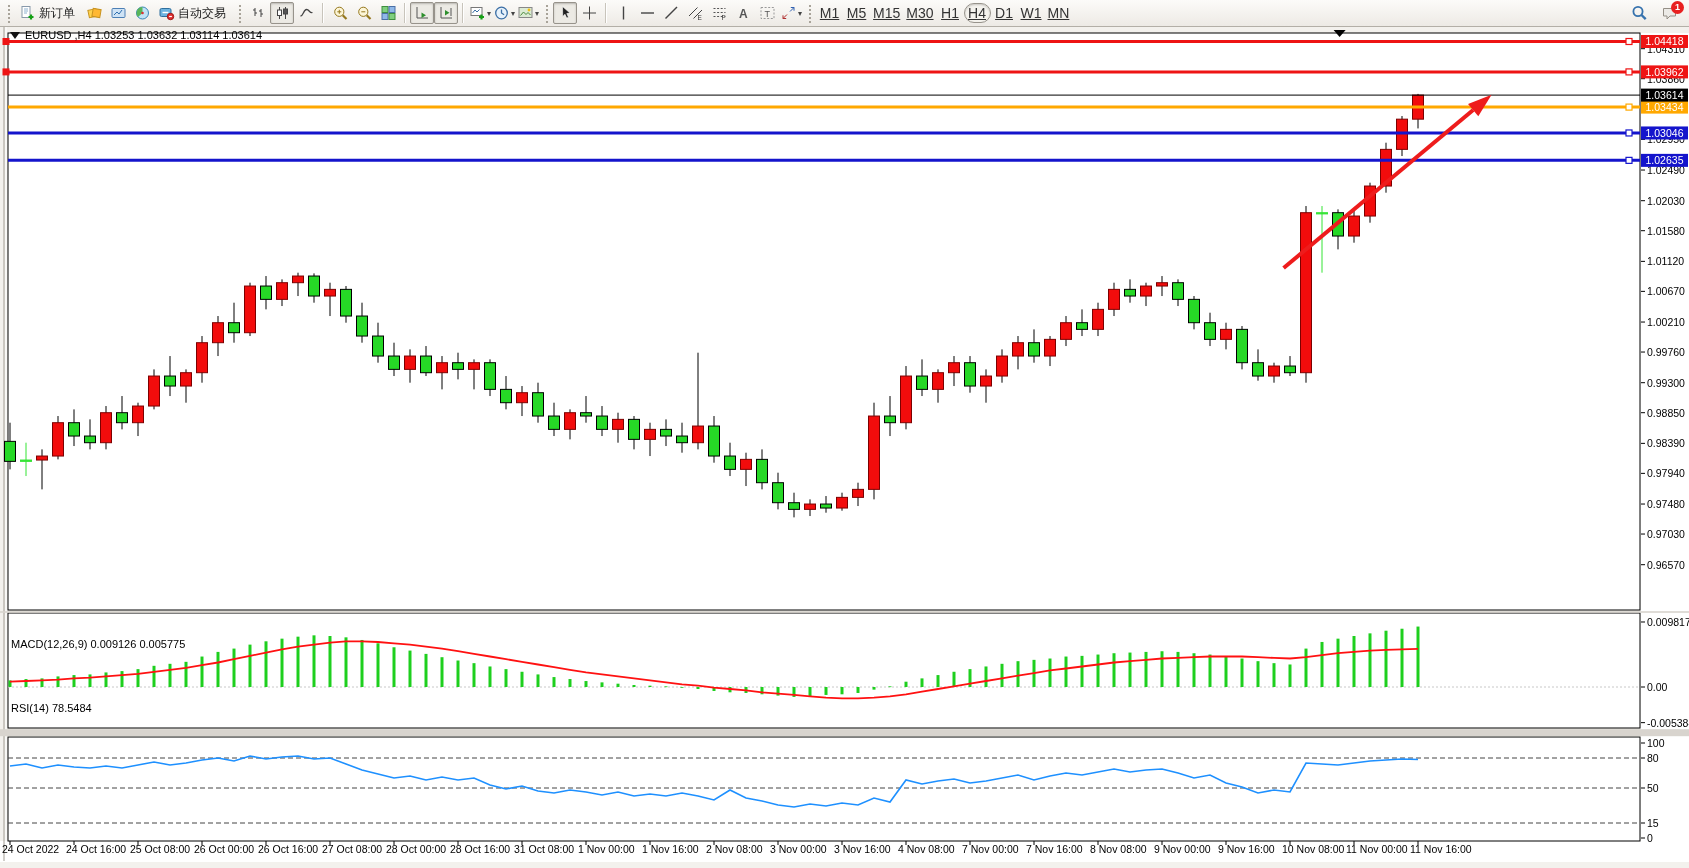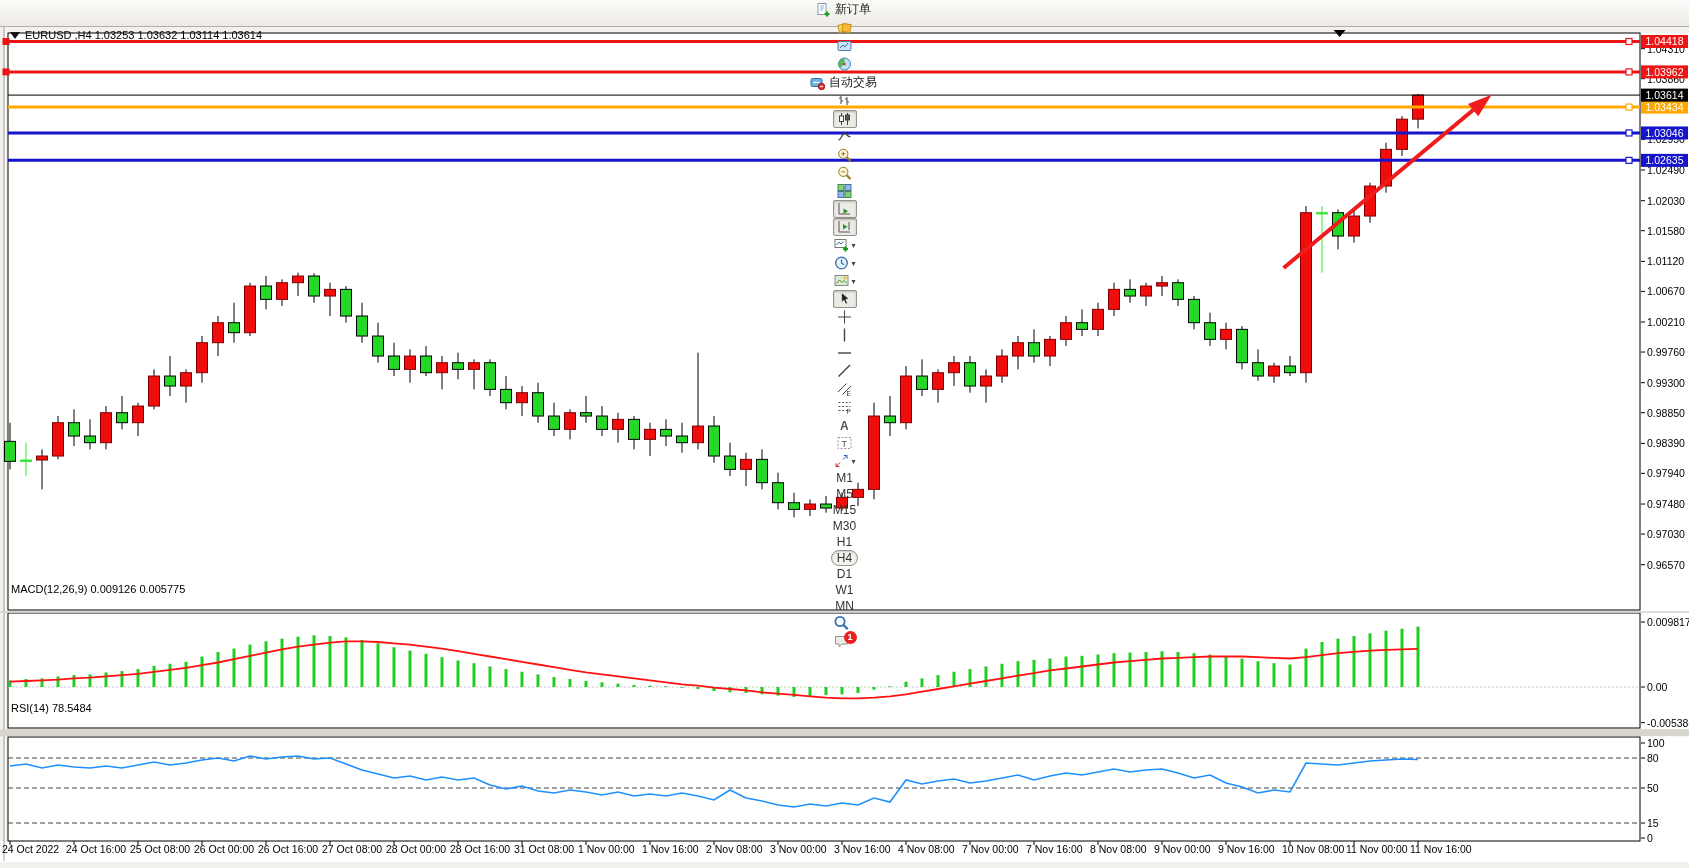--- a/index.html
+++ b/index.html
@@ -1,39 +1,39 @@
 <!DOCTYPE html>
 <html><head>
 <meta charset="utf-8">
 <style>
   html,body{margin:0;padding:0;background:#f1efeb;overflow:hidden;}
   body{width:1689px;height:868px;position:relative;font-family:"Liberation Sans","DejaVu Sans",sans-serif;}
   .toolbar{position:relative;z-index:5;height:26px;display:flex;align-items:center;
-    background:linear-gradient(#fcfbf9,#edeae5);border-bottom:1px solid #b3afa7;padding:0 2px;flex-direction:column;}
+    background:linear-gradient(#fcfbf9,#edeae5);border-bottom:1px solid #b3afa7;padding:0 2px;}
   .tbtn{height:22px;min-width:24px;display:flex;align-items:center;justify-content:center;
     border:1px solid transparent;border-radius:2px;background:transparent;padding:0;cursor:default;}
   .tbtn.labeled{padding:0 6px 0 3px;gap:3px;font-size:12px;color:#1a1a1a;white-space:nowrap;}
   .tbtn.pressed{background:#eceae4;border-color:#97938b;box-shadow:inset 0 1px 2px rgba(0,0,0,.22);}
   .ticon{display:flex;align-items:center;justify-content:center;width:17px;height:16px;}
   .dd{font-size:8px;color:#444;margin-left:1px;}
   .grip{width:5px;height:20px;margin:0 4px;background-image:radial-gradient(circle,#a8a399 1px,transparent 1.1px);background-size:4px 4px;background-position:1px 1px;}
   .sep{width:0;height:20px;border-left:1px solid #c8c4bb;border-right:1px solid #fff;margin:0 4px;}
   .tf{height:20px;min-width:27px;display:flex;align-items:center;justify-content:center;
-    font-size:12px;color:#333;border:1px solid transparent;background:transparent;padding:0 2px;}
+    font-size:14px;color:#333;border:1px solid transparent;background:transparent;padding:0 2px;text-decoration:underline;}
   .tf.active{border-color:#97938b;background:#f5f3ee;box-shadow:inset 0 1px 2px rgba(0,0,0,.18);border-radius:10px;}
   .spacer{flex:1;}
   .rbtn{position:relative;margin-right:6px;}
   .chatbadge{position:absolute;top:-2px;right:-4px;background:#e82020;color:#fff;border-radius:50%;
     width:13px;height:13px;font-size:9px;line-height:13px;text-align:center;font-weight:bold;}
   svg#chart{position:absolute;top:0;left:0;z-index:1;font-family:"Liberation Sans","DejaVu Sans",sans-serif;}
   .charttitle{position:absolute;z-index:3;left:10px;top:29px;display:flex;align-items:center;gap:5px;
     font-size:11px;color:#000;white-space:nowrap;justify-content:center;}
   .tri{width:0;height:0;border-left:5px solid transparent;border-right:5px solid transparent;border-top:7px solid #111;}
   .indlbl{position:absolute;z-index:3;left:11px;font-size:11px;color:#000;white-space:nowrap;}
-  #macdlbl{top:583px;} #rsilbl{top:702px;}
+  #macdlbl{top:638px;} #rsilbl{top:702px;}
 </style>
 </head>
 <body>
 
 <div id="toolbar" class="toolbar">
     <div class="grip"></div>
     <button class="tbtn labeled">
       <span class="ticon">
         <svg width="17" height="16" viewBox="0 0 16 16">
           <rect x="2.5" y="1.5" width="8" height="11" fill="#fff" stroke="#8899aa"></rect>

